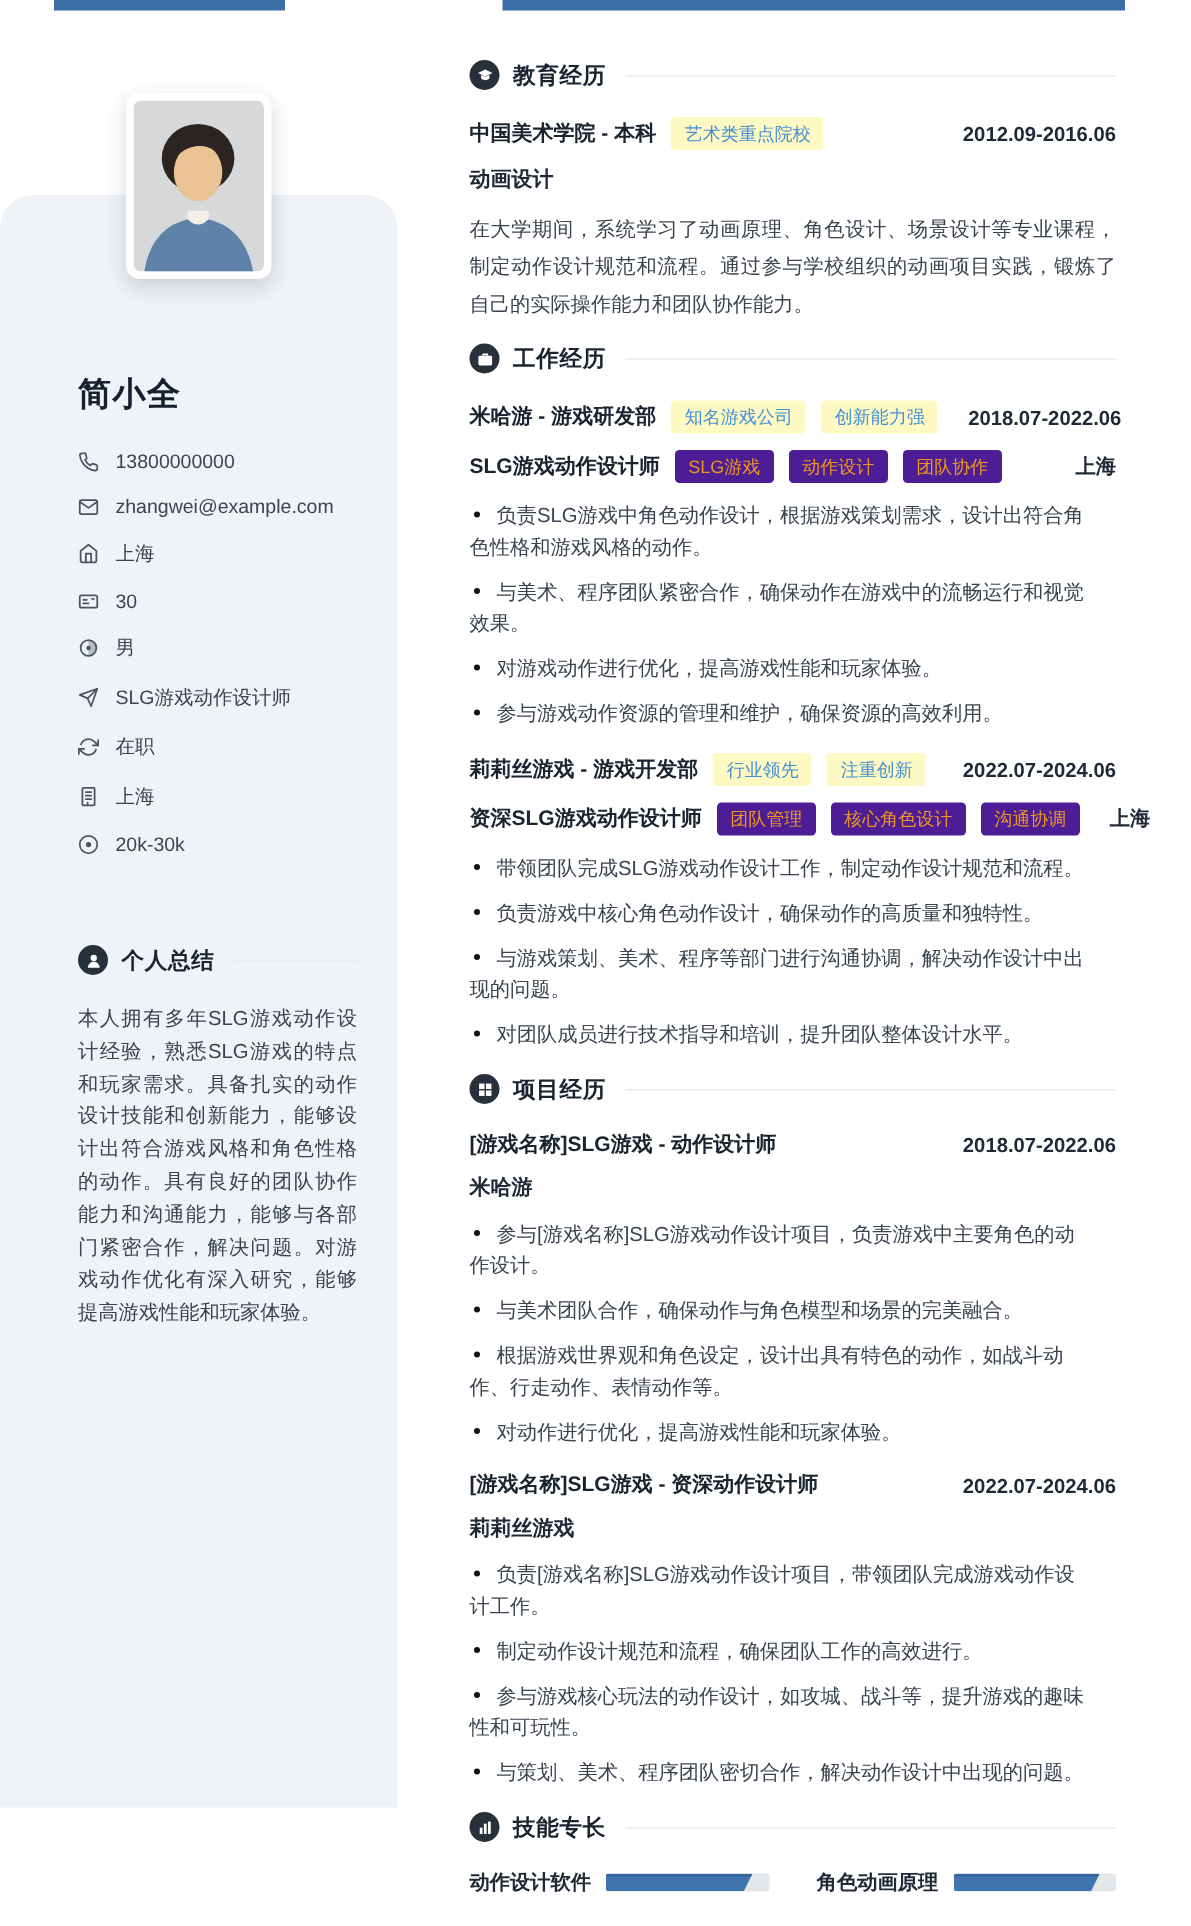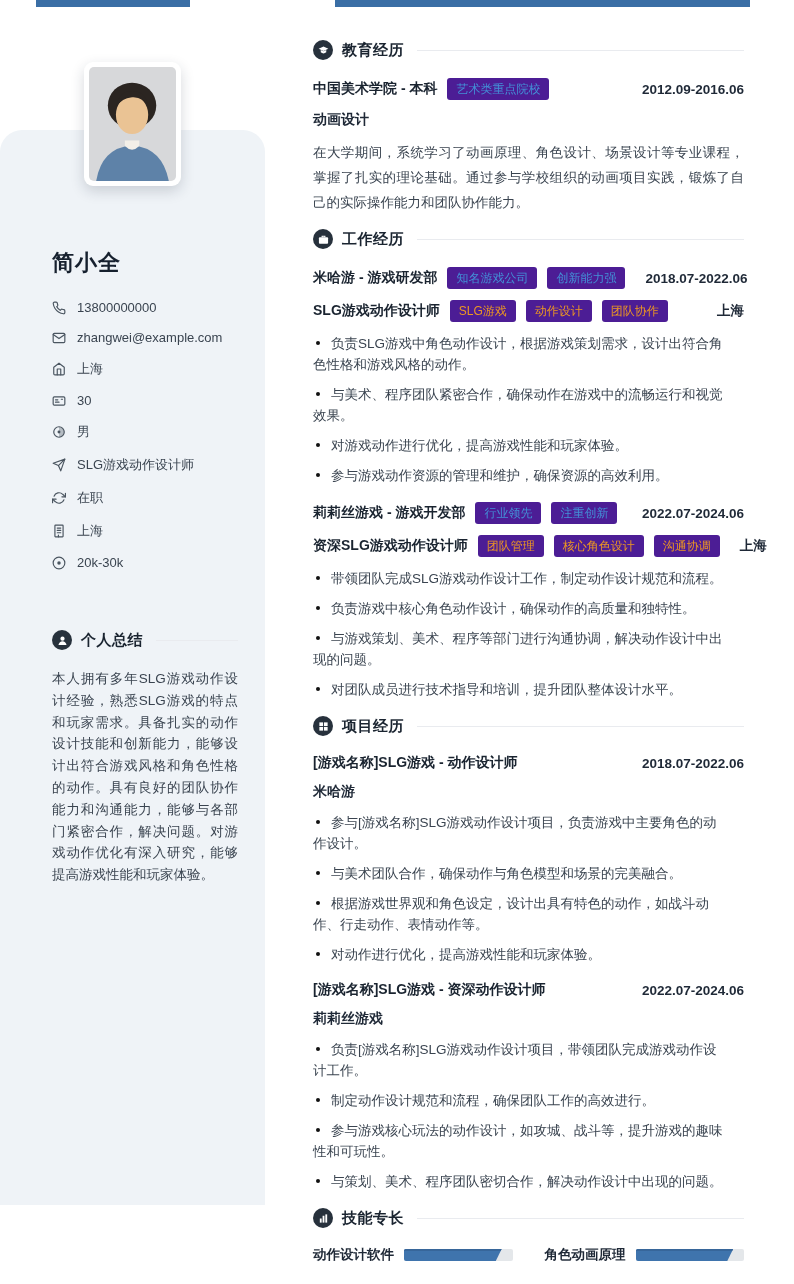--- a/index.html
+++ b/index.html
@@ -36,21 +36,21 @@
   .sec-title { font-size:15px; font-weight:bold; color:#1a2430; letter-spacing:.5px;text-align:right; }
   .sec-rule { flex:1; height:1px; background:#e9ebef; margin-left:4px; }
 
   .entry-row { display:flex; align-items:center; gap:10px; margin-bottom:11px;justify-content:space-between; }
   .entry-main { font-size:14px; font-weight:bold; color:#1a2430; white-space:nowrap; }
   .grow { flex:1; }
   .entry-date { font-size:13.5px; font-weight:bold; color:#1f2937; white-space:nowrap; }
   .entry-loc { font-size:13.5px; font-weight:bold; color:#1f2937; white-space:nowrap; }
 
   .tag { font-size:12px; padding:2.5px 9px; border-radius:3px; white-space:nowrap; }
-  .tag-blue { background:#4c1d95; color:#4390d7; }
+  .tag-blue { background:#fef9c3; color:#4390d7; }
   .tag-orange { background:#4c1d95; color:#ed9722; }
 
   .sub-heading { font-size:14px; font-weight:bold; color:#1f2937; margin-bottom:11px; }
   .desc-text { font-size:13.5px; line-height:25px; color:#3a4450; text-align:justify; margin-bottom:14px; }
 
   ul.bullets { list-style:none; margin:2px 16px 16px 0; }
   ul.bullets li { font-size:13.5px; line-height:21px; color:#3a4450; margin-bottom:9px; }
   ul.bullets li::before { content:""; display:inline-block; width:4px; height:4px; border-radius:50%;
     background:#111; vertical-align:middle; margin:0 11px 3px 3px; }
 
@@ -186,21 +186,21 @@
         <span class="sec-title">教育经历</span>
         <span class="sec-rule"></span>
       </div>
       <div class="entry-row">
         <span class="entry-main">中国美术学院 - 本科</span>
         <span class="tag tag-blue">艺术类重点院校</span>
         <span class="grow"></span>
         <span class="entry-date">2012.09-2016.06</span>
       </div>
       <div class="sub-heading">动画设计</div>
-      <div class="desc-text">在大学期间，系统学习了动画原理、角色设计、场景设计等专业课程，掌握了扎实的理论基础。通过参与学校组织的动画项目实践，锻炼了自己的实际操作能力和团队协作能力。</div>
+      <div class="desc-text">在大学期间，系统学习了动画原理、角色设计、场景设计等专业课程，制定动作设计规范和流程。通过参与学校组织的动画项目实践，锻炼了自己的实际操作能力和团队协作能力。</div>
     </div>
 
     <div class="section">
       <div class="section-header">
         <span class="sec-icon">
           <svg viewBox="0 0 12 12">
               <rect x="1" y="3.5" width="10" height="7" rx="1" fill="#fff"></rect>
               <path d="M4.5 3.5V2.5h3v1" fill="none" stroke="#fff" stroke-width="1.2"></path>
             </svg>
         </span>

